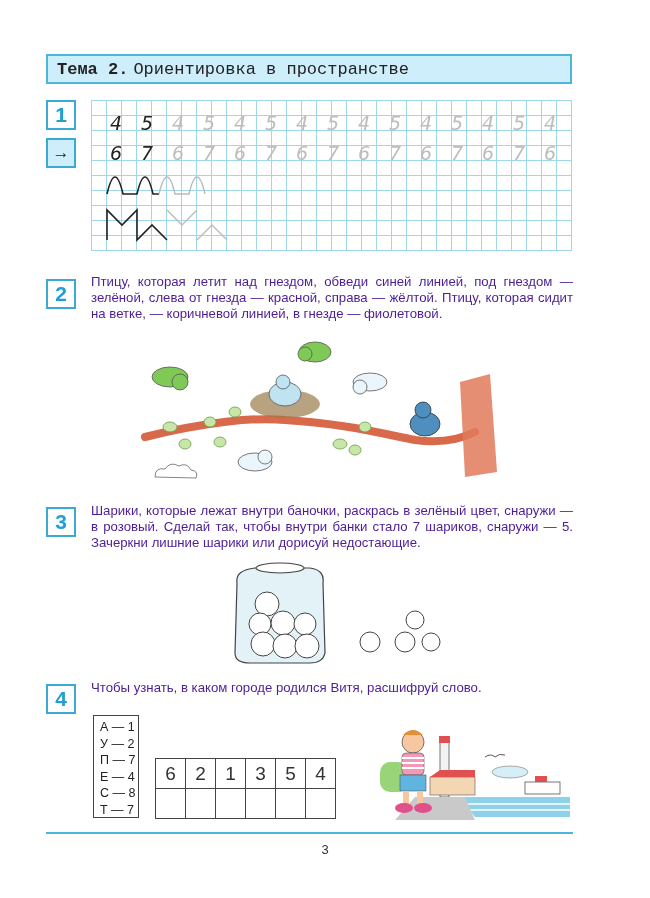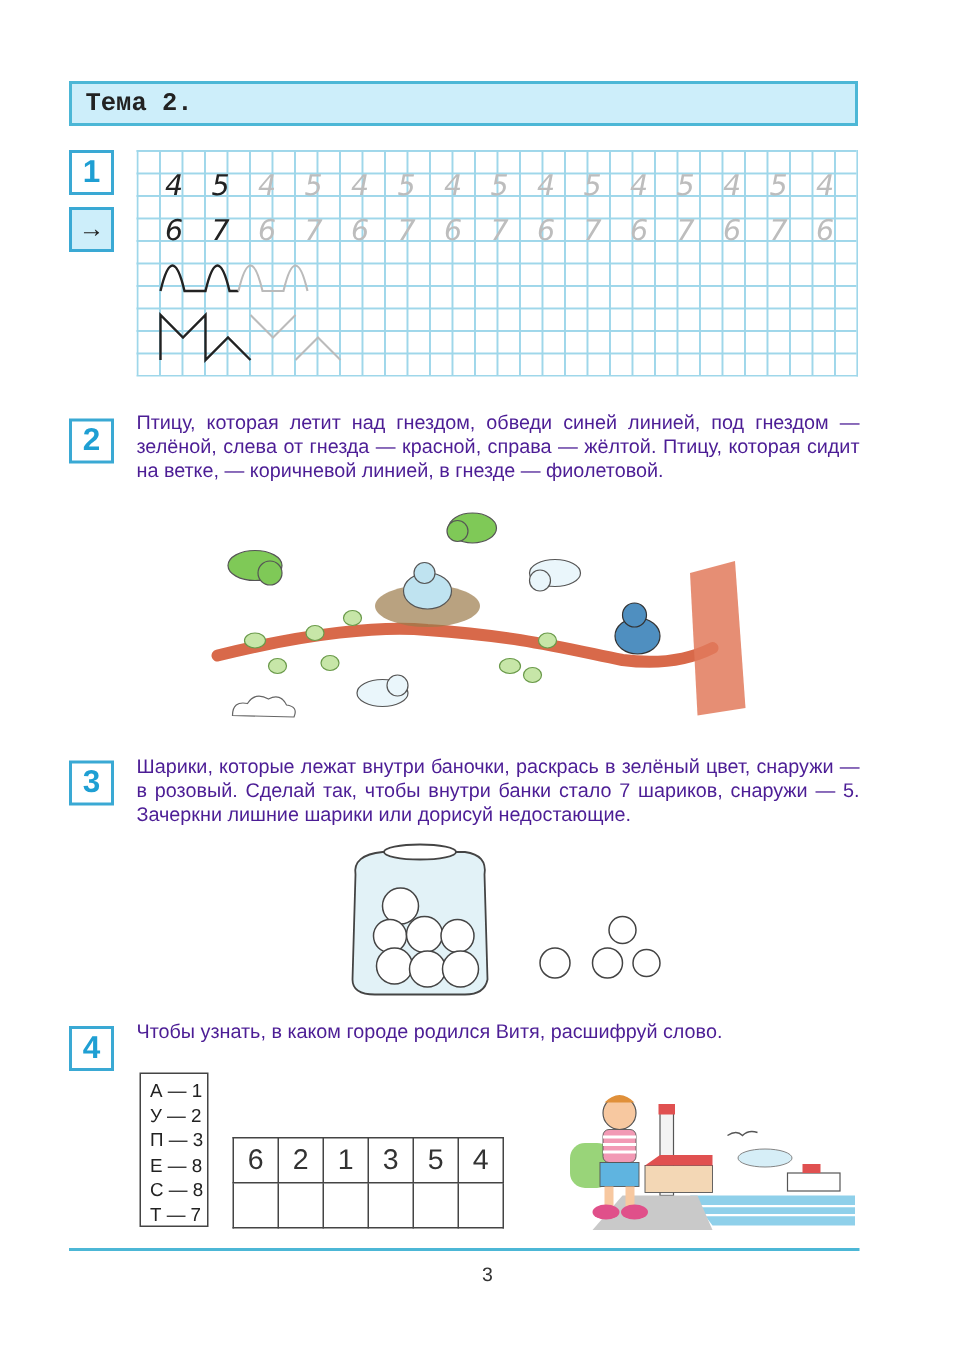--- a/index.html
+++ b/index.html
@@ -18,20 +18,21 @@
     .code-table td{width:29px;height:29px;border:1px solid #444;text-align:center;font-size:19px;color:#333;padding:0;}
     .footer-line{position:absolute;left:46px;top:832px;width:527px;height:2px;background:#4cb7d6;}
     .page-num{position:absolute;left:0;width:650px;top:842px;text-align:center;font-size:13px;color:#333;}
     .illus{position:absolute;}
   </style>
 </head>
 <body>
 
 <div class="topic">
   <b>Тема 2.</b>
+  <span>Ориентировка в пространстве</span>
 </div>
 
 <div class="num" style="top:100px">1</div>
 <div class="num arrow" style="top:138px">→</div>
 
 <div class="grid">
   <svg width="480" height="150">
     <g font-family="DejaVu Sans, sans-serif" font-style="italic" font-size="19">
       <text id="r1"><tspan x="19" y="30" fill="#222">4</tspan><tspan x="50" y="30" fill="#222">5</tspan><tspan x="81" y="30" fill="#bdbdbd">4</tspan><tspan x="112" y="30" fill="#bdbdbd">5</tspan><tspan x="143" y="30" fill="#bdbdbd">4</tspan><tspan x="174" y="30" fill="#bdbdbd">5</tspan><tspan x="205" y="30" fill="#bdbdbd">4</tspan><tspan x="236" y="30" fill="#bdbdbd">5</tspan><tspan x="267" y="30" fill="#bdbdbd">4</tspan><tspan x="298" y="30" fill="#bdbdbd">5</tspan><tspan x="329" y="30" fill="#bdbdbd">4</tspan><tspan x="360" y="30" fill="#bdbdbd">5</tspan><tspan x="391" y="30" fill="#bdbdbd">4</tspan><tspan x="422" y="30" fill="#bdbdbd">5</tspan><tspan x="453" y="30" fill="#bdbdbd">4</tspan></text>
       <text id="r2"><tspan x="19" y="60" fill="#222">6</tspan><tspan x="50" y="60" fill="#222">7</tspan><tspan x="81" y="60" fill="#bdbdbd">6</tspan><tspan x="112" y="60" fill="#bdbdbd">7</tspan><tspan x="143" y="60" fill="#bdbdbd">6</tspan><tspan x="174" y="60" fill="#bdbdbd">7</tspan><tspan x="205" y="60" fill="#bdbdbd">6</tspan><tspan x="236" y="60" fill="#bdbdbd">7</tspan><tspan x="267" y="60" fill="#bdbdbd">6</tspan><tspan x="298" y="60" fill="#bdbdbd">7</tspan><tspan x="329" y="60" fill="#bdbdbd">6</tspan><tspan x="360" y="60" fill="#bdbdbd">7</tspan><tspan x="391" y="60" fill="#bdbdbd">6</tspan><tspan x="422" y="60" fill="#bdbdbd">7</tspan><tspan x="453" y="60" fill="#bdbdbd">6</tspan></text>
@@ -118,22 +119,22 @@
       <circle cx="190" cy="62" r="9"></circle>
   </g>
 </svg>
 
 <div class="num" style="top:684px">4</div>
 <div class="task-text" style="top:680px">Чтобы узнать, в каком городе родился Витя, расшифруй слово.</div>
 
 <div class="legend">
   <div>А — 1</div>
   <div>У — 2</div>
-  <div>П — 3</div>
-  <div>Е — 8</div>
+  <div>П — 7</div>
+  <div>Е — 4</div>
   <div>С — 8</div>
   <div>Т — 7</div>
 </div>
 
 <table class="code-table">
   <tbody>
       <tr>
     <td>6</td>
     <td>2</td>
     <td>1</td>

